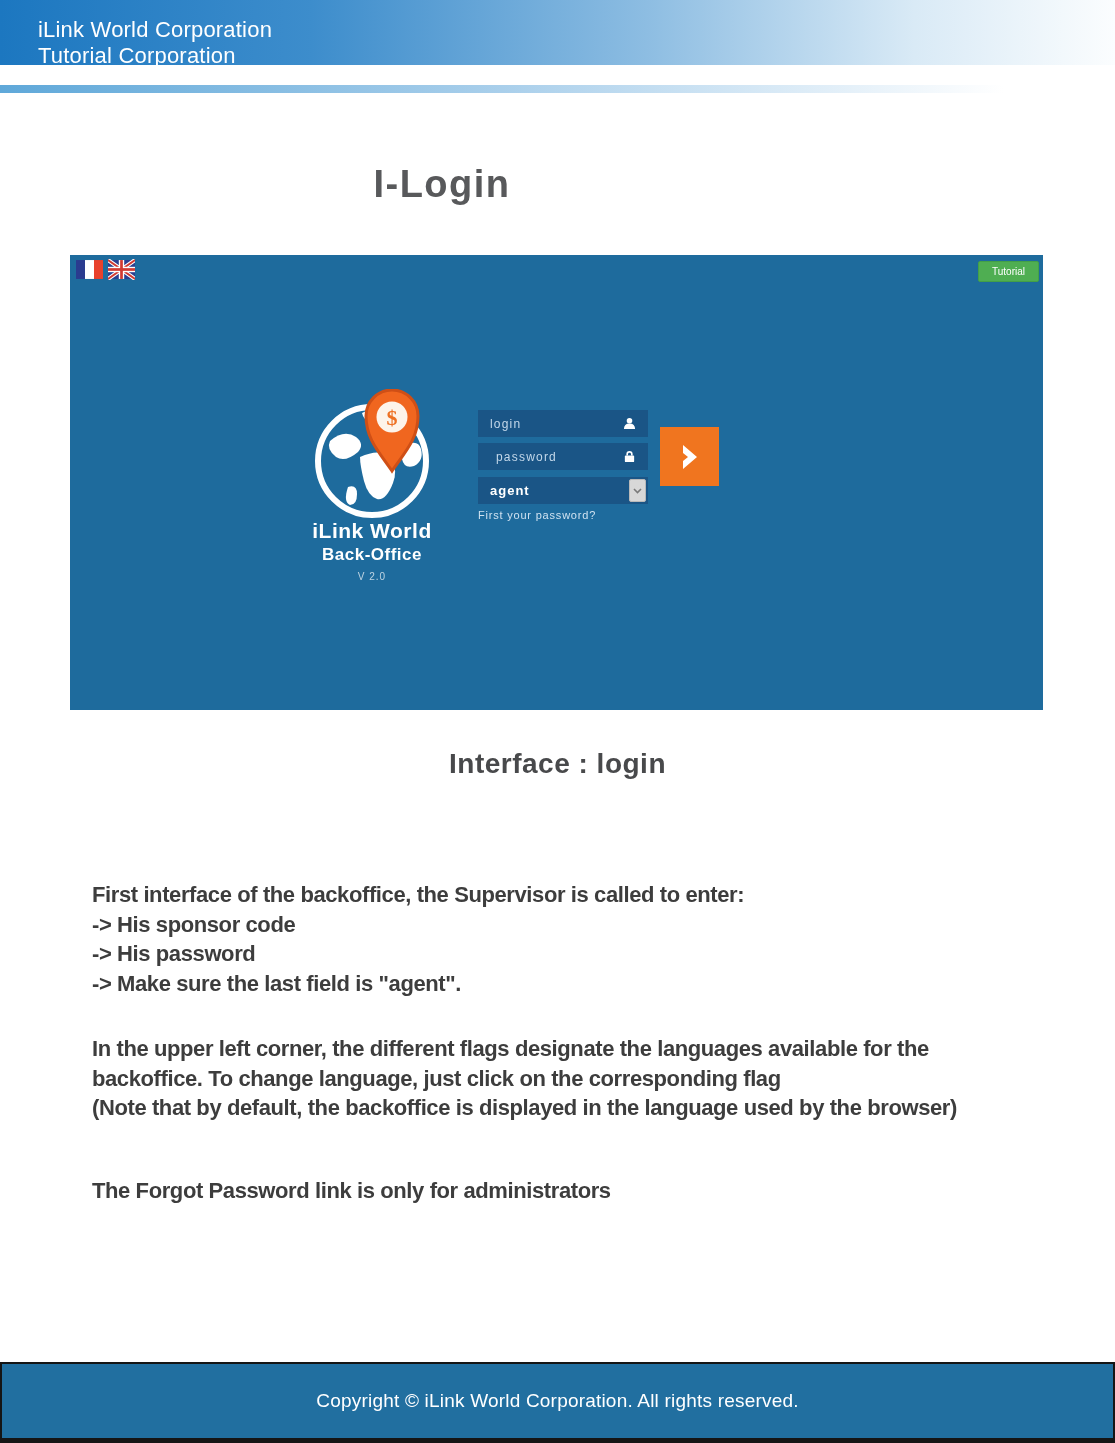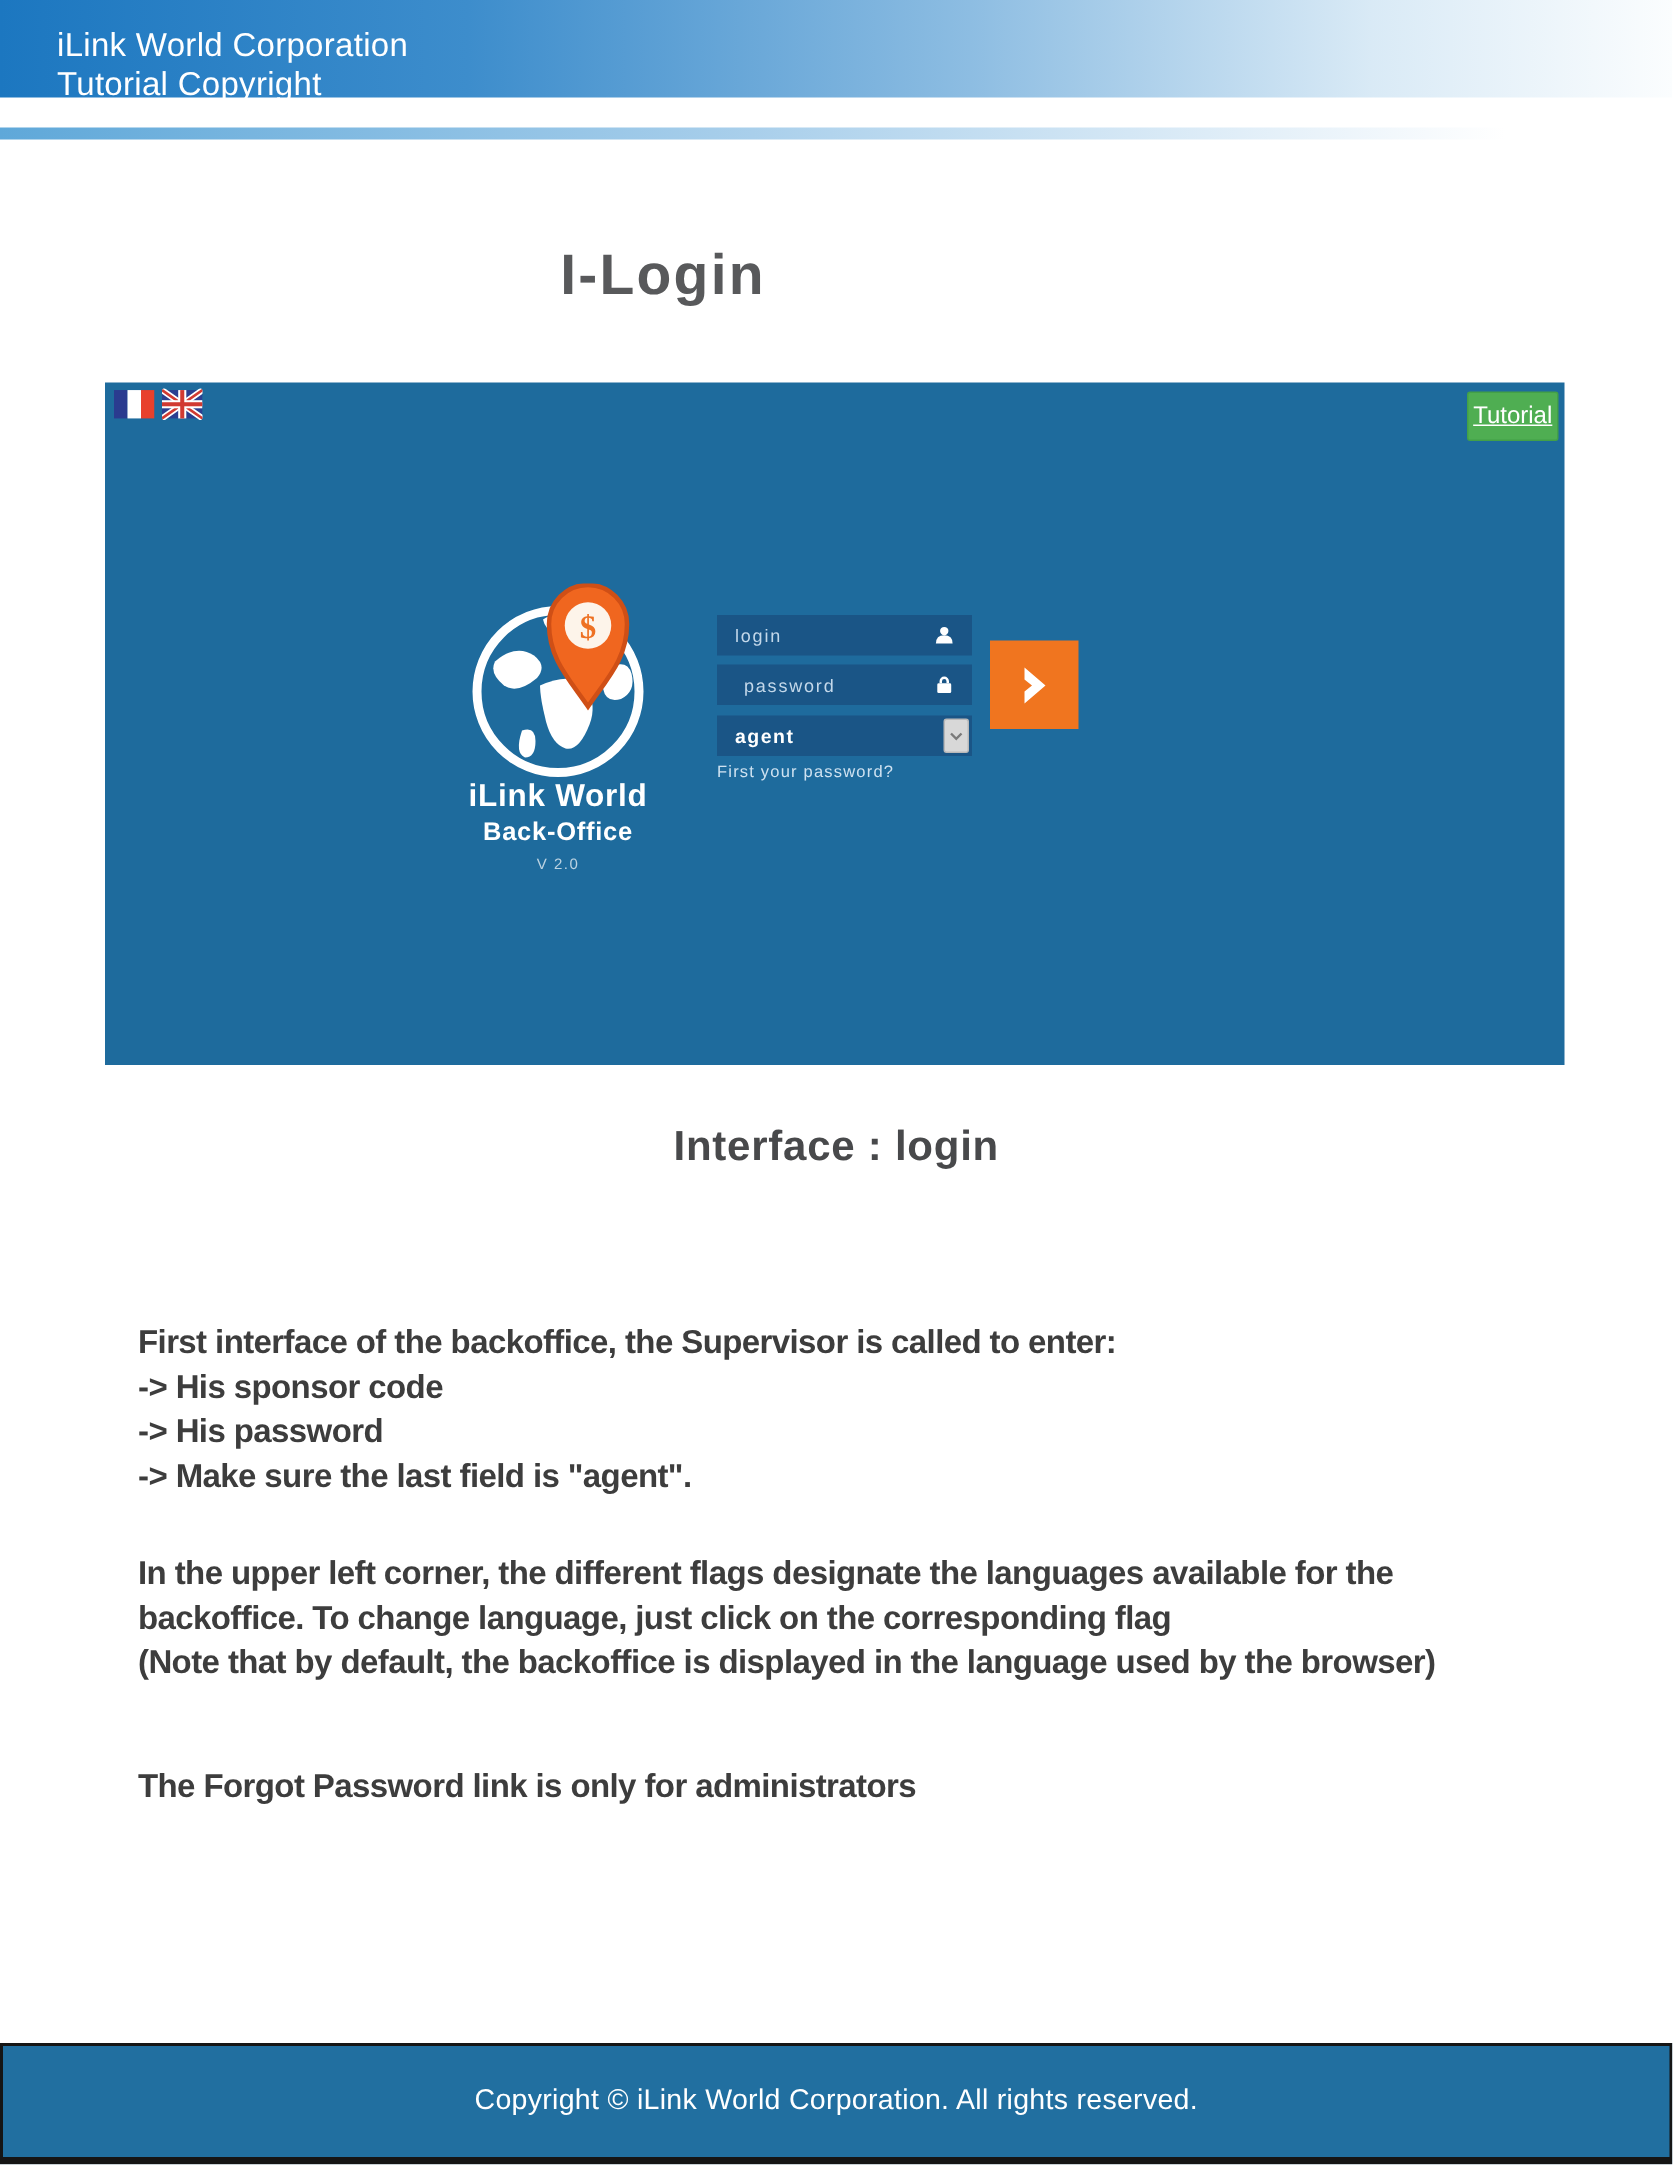--- a/index.html
+++ b/index.html
@@ -36,25 +36,24 @@
   
   .shot {
     position: absolute; left: 70px; top: 255px;
     width: 973px; height: 455px;
     background: #1e6b9d;
   }
   .flags { position: absolute; left: 6px; top: 4px; display: flex; gap: 5px; }
   .flag { width: 27px; height: 21px; display: block; cursor: pointer; }
   .btn-tutorial {
     position: absolute; right: 4px; top: 6px;
-    width: 61px; height: 33px;
+    width: 61px; height: 21px;
     background: #4fae52; border: 1px solid #43a047; border-radius: 2px;
-    color: #ffffff; font-size: 16px; font-family: "Liberation Sans", sans-serif;
+    color: #ffffff; font-size: 10px; font-family: "Liberation Sans", sans-serif;
     cursor: pointer;
-    text-decoration: underline;
   }
 
   
   .logo-art { position: absolute; left: 232px; top: 134px; }
   .logo-text { position: absolute; left: 192px; top: 264px; width: 220px; text-align: center; color: #ffffff; }
   .logo-brand { font-size: 21px; font-weight: bold; letter-spacing: 0.5px; }
   .logo-product { font-size: 17px; font-weight: bold; letter-spacing: 0.5px; margin-top: 2px; }
   .logo-version { font-size: 10px; color: rgba(255,255,255,0.7); letter-spacing: 1px; margin-top: 6px; }
 
   
@@ -120,21 +119,21 @@
   }
   .doc-footer span { color: #ffffff; font-size: 19px; font-weight: 400; letter-spacing: 0.2px; }
 </style>
 </head>
 <body>
 
 <div class="page">
 
   <div class="doc-header">
     <div class="line">iLink World Corporation</div>
-    <div class="line">Tutorial Copyright</div>
+    <div class="line">Tutorial Corporation</div>
   </div>
   <div class="doc-header-strip"></div>
 
   <div class="page-title">I-Login</div>
 
   <div class="shot">
 
     <div class="flags">
       <svg class="flag" viewBox="0 0 60 42">
         <rect x="0" y="0" width="20" height="42" fill="#2a3b8f"></rect>

